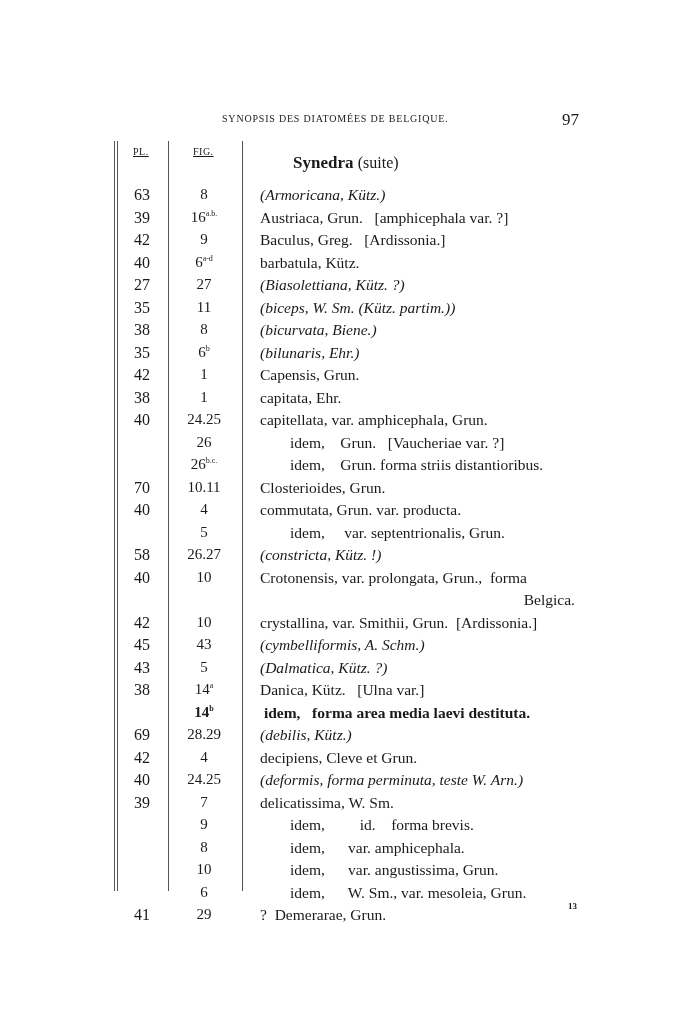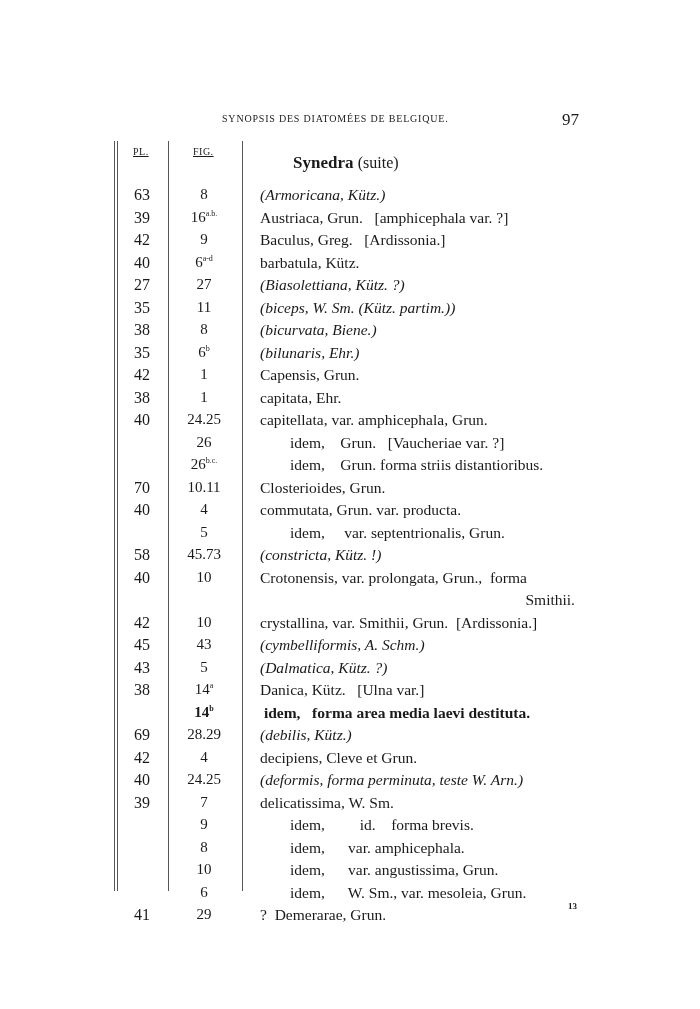--- a/index.html
+++ b/index.html
@@ -125,32 +125,32 @@
       <span class="fig"><span>4</span><sup></sup></span>
       <span class="entry">commutata, Grun. var. producta.</span>
     </div>
     <div class="row" style="top: 523.5px;">
       <span class="pl"></span>
       <span class="fig"><span>5</span><sup></sup></span>
       <span class="entry indent">idem,     var. septentrionalis, Grun.</span>
     </div>
     <div class="row" style="top: 546px;">
       <span class="pl">58</span>
-      <span class="fig"><span>45.73</span><sup></sup></span>
+      <span class="fig"><span>26.27</span><sup></sup></span>
       <span class="entry italic">(constricta, Kütz. !)</span>
     </div>
     <div class="row" style="top: 568.5px;">
       <span class="pl">40</span>
       <span class="fig"><span>10</span><sup></sup></span>
       <span class="entry">Crotonensis, var. prolongata, Grun.,  forma</span>
     </div>
     <div class="row" style="top: 591px;">
       <span class="pl"></span>
       <span class="fig"><span></span><sup></sup></span>
-      <span class="entry right">Smithii.</span>
+      <span class="entry right">Belgica.</span>
     </div>
     <div class="row" style="top: 613.5px;">
       <span class="pl">42</span>
       <span class="fig"><span>10</span><sup></sup></span>
       <span class="entry">crystallina, var. Smithii, Grun.  [Ardissonia.]</span>
     </div>
     <div class="row" style="top: 636px;">
       <span class="pl">45</span>
       <span class="fig"><span>43</span><sup></sup></span>
       <span class="entry italic">(cymbelliformis, A. Schm.)</span>

